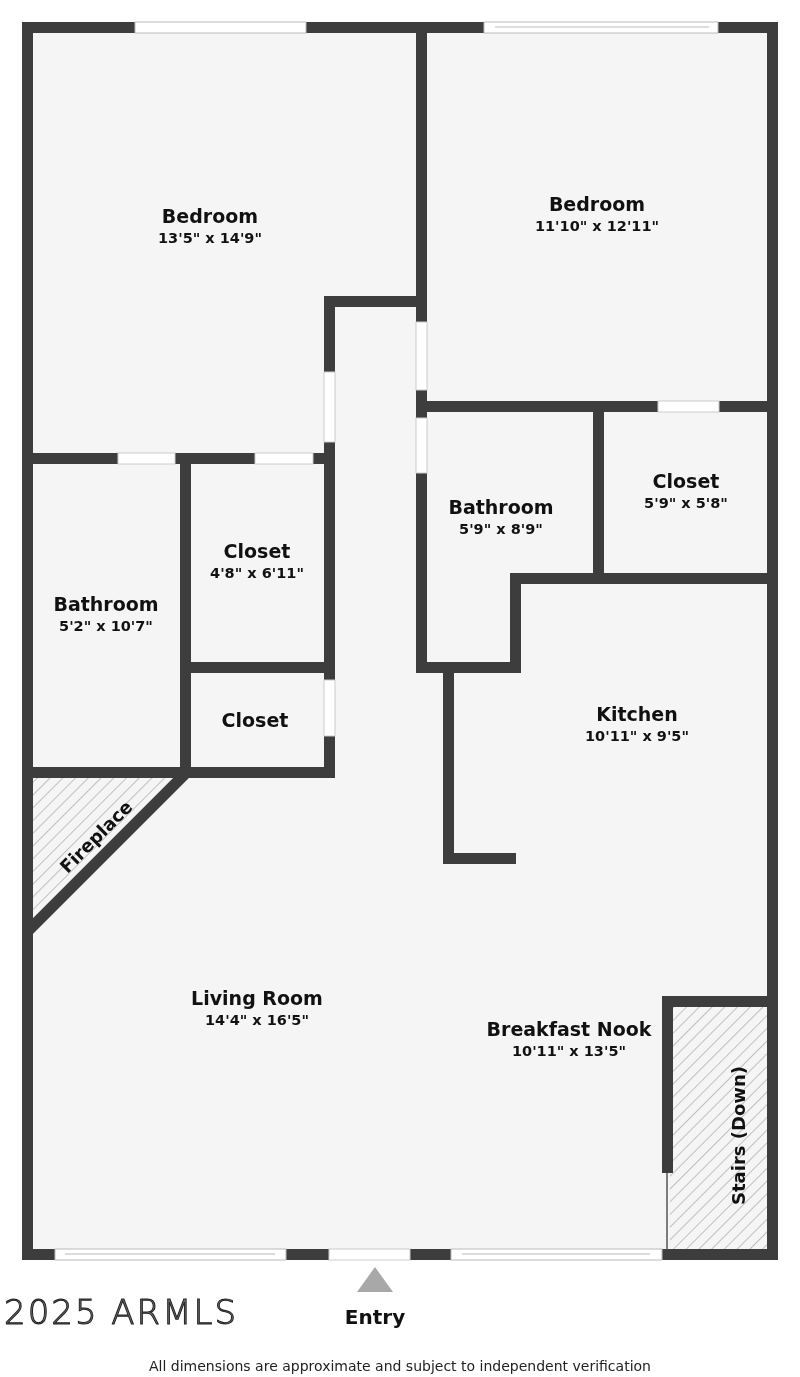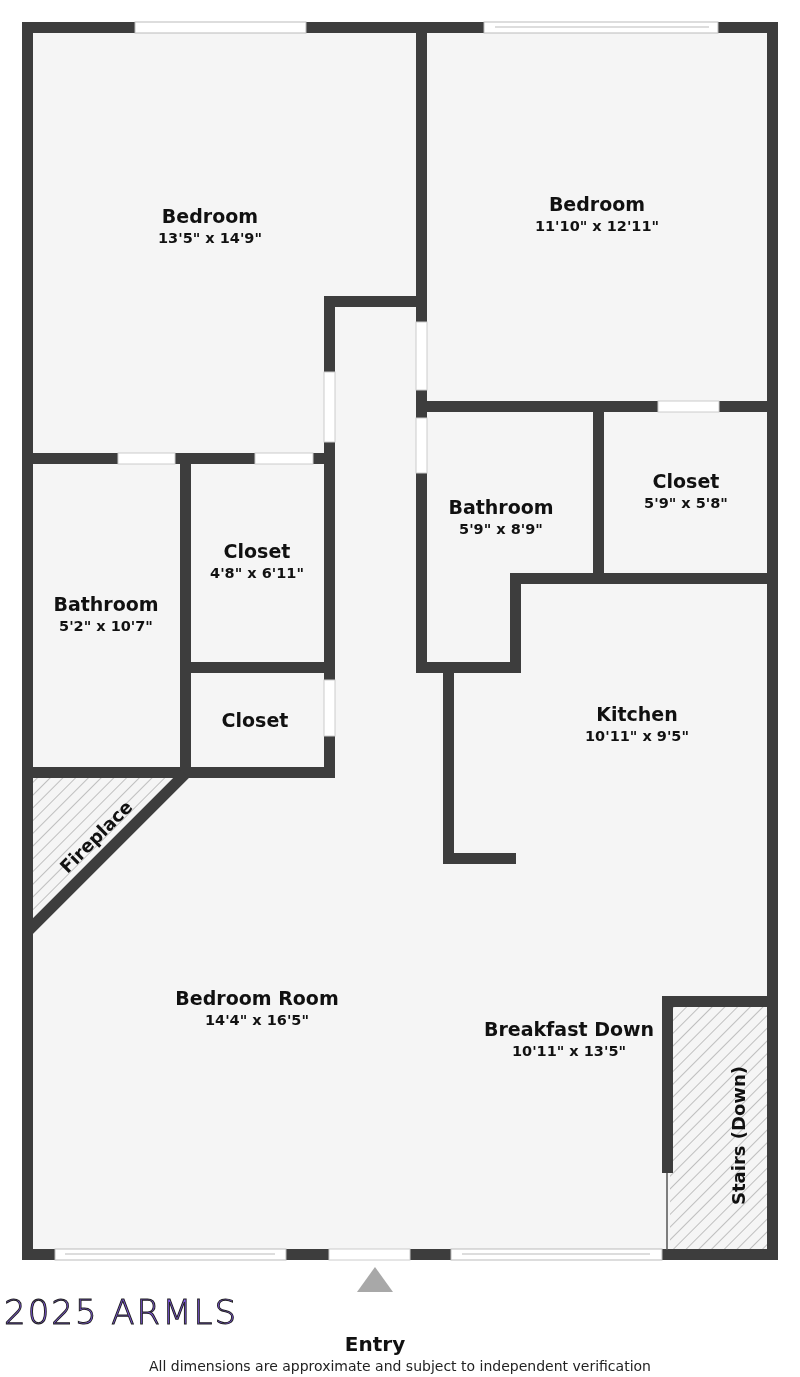--- a/index.html
+++ b/index.html
@@ -3,22 +3,22 @@
 <meta charset="utf-8">
 <style>
   html, body { margin:0; padding:0; background:#ffffff; }
   body { width:800px; height:1377px; position:relative; overflow:hidden; font-family:"DejaVu Sans", sans-serif; }
   #plan { position:absolute; left:0; top:0; width:800px; height:1377px; }
   .room-label { position:absolute; transform:translateX(-50%); text-align:center; color:#111; white-space:nowrap; }
   .room-name { font-family:"DejaVu Sans", sans-serif; font-weight:bold; font-size:19px; line-height:24px; display:block; }
   .room-dim { font-family:"DejaVu Sans", sans-serif; font-weight:bold; font-size:14.5px; line-height:20px; display:block; }
   .fireplace-label { position:absolute; left:36px; top:826px; transform-origin:center; transform:rotate(-45deg); font-weight:bold; font-size:18px; color:#111; white-space:nowrap; width:120px; text-align:center; }
   .stairs-label { position:absolute; left:668px; top:1125px; width:140px; transform:rotate(-90deg); font-weight:bold; font-size:18px; color:#111; white-space:nowrap; text-align:center; }
-  .entry-label { position:absolute; left:375px; top:1305px; transform:translateX(-50%); font-weight:bold; font-size:20px; color:#111;margin-top:27px; }
-  .watermark { position:absolute; left:4px; top:1292px; font-family:"DejaVu Sans", sans-serif; font-weight:200; font-size:34px; letter-spacing:2px; color:#8b5cf6; -webkit-text-stroke:1px #222; }
+  .entry-label { position:absolute; left:375px; top:1305px; transform:translateX(-50%); font-weight:bold; font-size:20px; color:#111; }
+  .watermark { position:absolute; left:4px; top:1292px; font-family:"DejaVu Sans", sans-serif; font-weight:200; font-size:34px; letter-spacing:2px; color:#737373; -webkit-text-stroke:1px #222; }
   .disclaimer { position:absolute; left:400px; top:1358px; transform:translateX(-50%); font-size:14px; color:#222; white-space:nowrap; }
 </style>
 </head>
 <body>
 
 <svg id="plan" viewBox="0 0 800 1377" xmlns="http://www.w3.org/2000/svg">
   <defs>
     <pattern id="hatch" patternUnits="userSpaceOnUse" width="9" height="9" patternTransform="rotate(45)">
       <rect width="9" height="9" fill="#f5f5f5"></rect>
       <line x1="0" y1="0" x2="0" y2="9" stroke="#9a9a9a" stroke-width="1.2"></line>
@@ -137,25 +137,25 @@
 </div>
 <div class="room-label" style="left:686px; top:469px;">
   <span class="room-name">Closet</span>
   <span class="room-dim">5'9" x 5'8"</span>
 </div>
 <div class="room-label" style="left:620px; top:702px;margin-left:17px;">
   <span class="room-name">Kitchen</span>
   <span class="room-dim">10'11" x 9'5"</span>
 </div>
 <div class="room-label" style="left:257px; top:986px;">
-  <span class="room-name">Bedroom Room</span>
+  <span class="room-name">Living Room</span>
   <span class="room-dim">14'4" x 16'5"</span>
 </div>
 <div class="room-label" style="left:569px; top:1017px;">
-  <span class="room-name">Breakfast Down</span>
+  <span class="room-name">Breakfast Nook</span>
   <span class="room-dim">10'11" x 13'5"</span>
 </div>
 
 <div class="fireplace-label">Fireplace</div>
 <div class="stairs-label">Stairs (Down)</div>
 <div class="entry-label">Entry</div>
 <div class="watermark">2025 ARMLS</div>
 <div class="disclaimer">All dimensions are approximate and subject to independent verification</div>
 
 </body></html>

